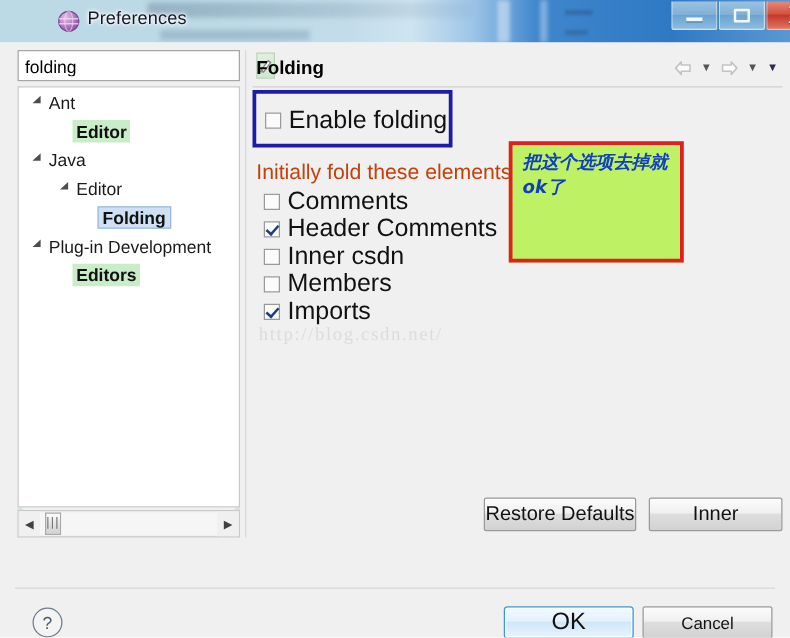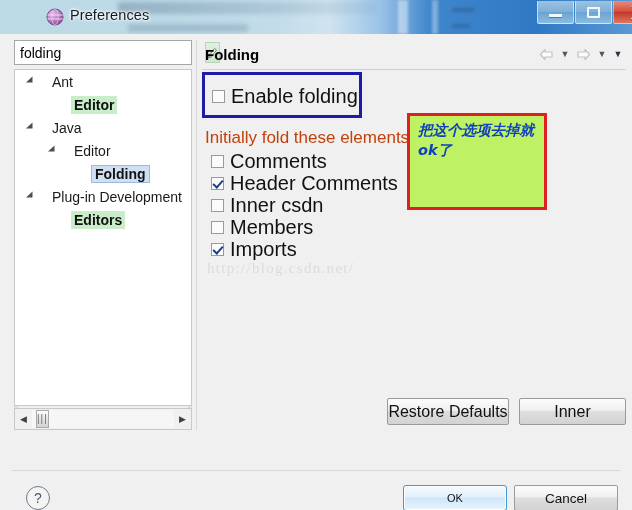--- a/index.html
+++ b/index.html
@@ -235,21 +235,21 @@
     cursor: default;
   }
   .tree-arrow {
     width: 13px;
     display: inline-block;
     text-align: center;
     font-size: 8px;
     color: #4d4d4d;
     flex: 0 0 13px;
   }
-  .tree-label { padding: 1px 3px; margin-left: 13px; }
+  .tree-label { padding: 1px 3px; }
   .tree-label.green {
     background: #c9ecc9;
     font-weight: bold;
     color: #111;
   }
   .tree-label.selected {
     background: #cfe0f5;
     border: 1px solid #9bb9dd;
     padding: 0px 3px;
     font-weight: bold;
@@ -470,21 +470,21 @@
   }
   #ok-button {
     position: absolute;
     left: 403px; top: 451px;
     width: 104px; height: 26px;
     background: linear-gradient(to bottom, #f4fafe 0%, #e4f1fb 45%, #cfe6f8 50%, #e8f4fd 100%);
     border: 1px solid #3c99d4;
     border-radius: 3px;
     box-shadow: inset 0 0 0 1px #ffffff;
     display: flex; align-items: center; justify-content: center;
-    font-size: 11px; color: #111; cursor: pointer;
+    font-size: 19px; color: #111; cursor: pointer;
     box-sizing: border-box;
   }
   #cancel-button {
     position: absolute;
     left: 514px; top: 451px;
     width: 104px; height: 26px;
     background: linear-gradient(to bottom, #fcfcfc 0%, #f0f0f0 45%, #dedede 50%, #d2d2d2 100%);
     border: 1px solid #9a9a9a;
     border-radius: 2px;
     display: flex; align-items: center; justify-content: center;

